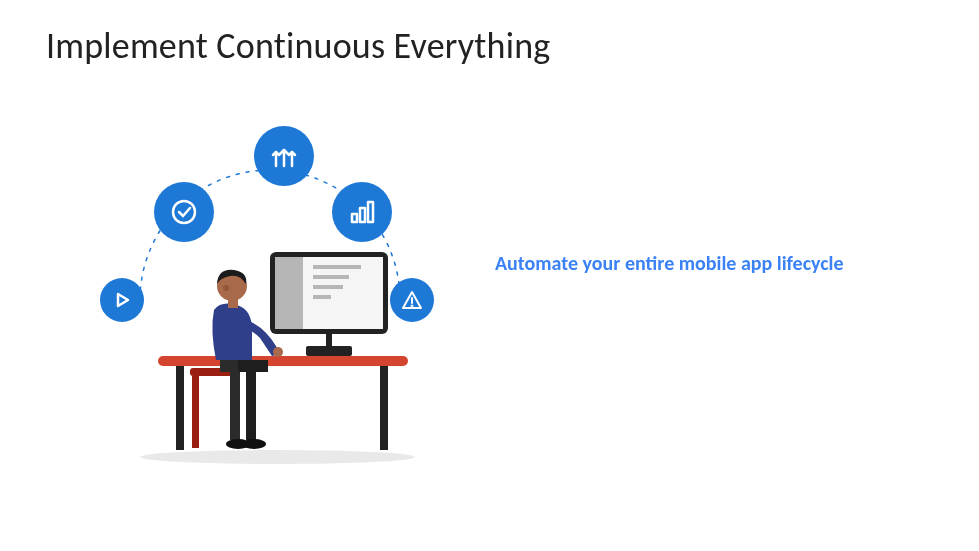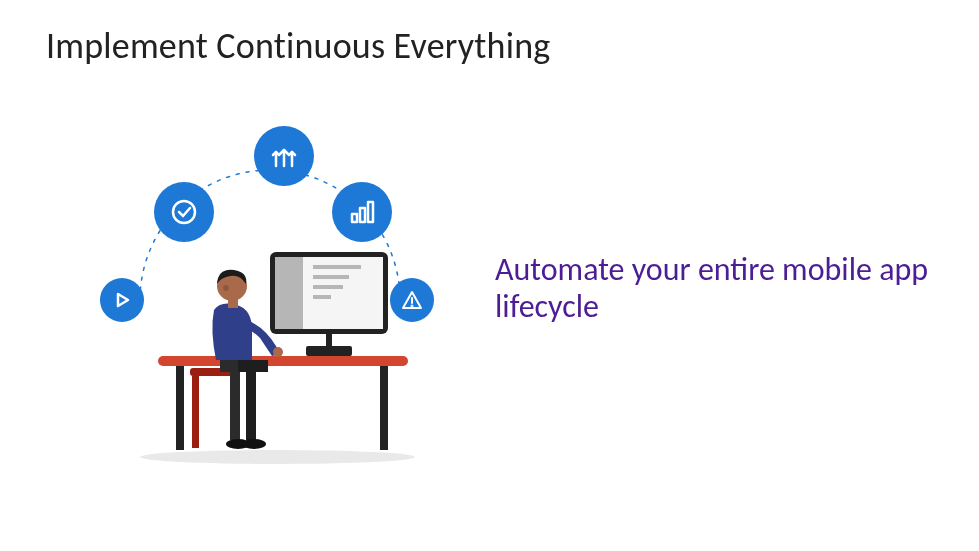--- a/index.html
+++ b/index.html
@@ -17,23 +17,23 @@
     font-size: 36px;
     font-weight: 400;
     color: #222;
     letter-spacing: 0.2px;
   }
   .subhead {
     position: absolute;
     top: 252px;
     left: 495px;
     right: 20px;
-    font-size: 32px;
-    font-weight: 400;
-    color: #4c1d95;
+    font-size: 20px;
+    font-weight: 700;
+    color: #3b82f6;
     line-height: 1.15;
   }
   
   .illus {
     position: absolute;
     top: 120px;
     left: 90px;
     width: 360px;
     height: 350px;
   }

